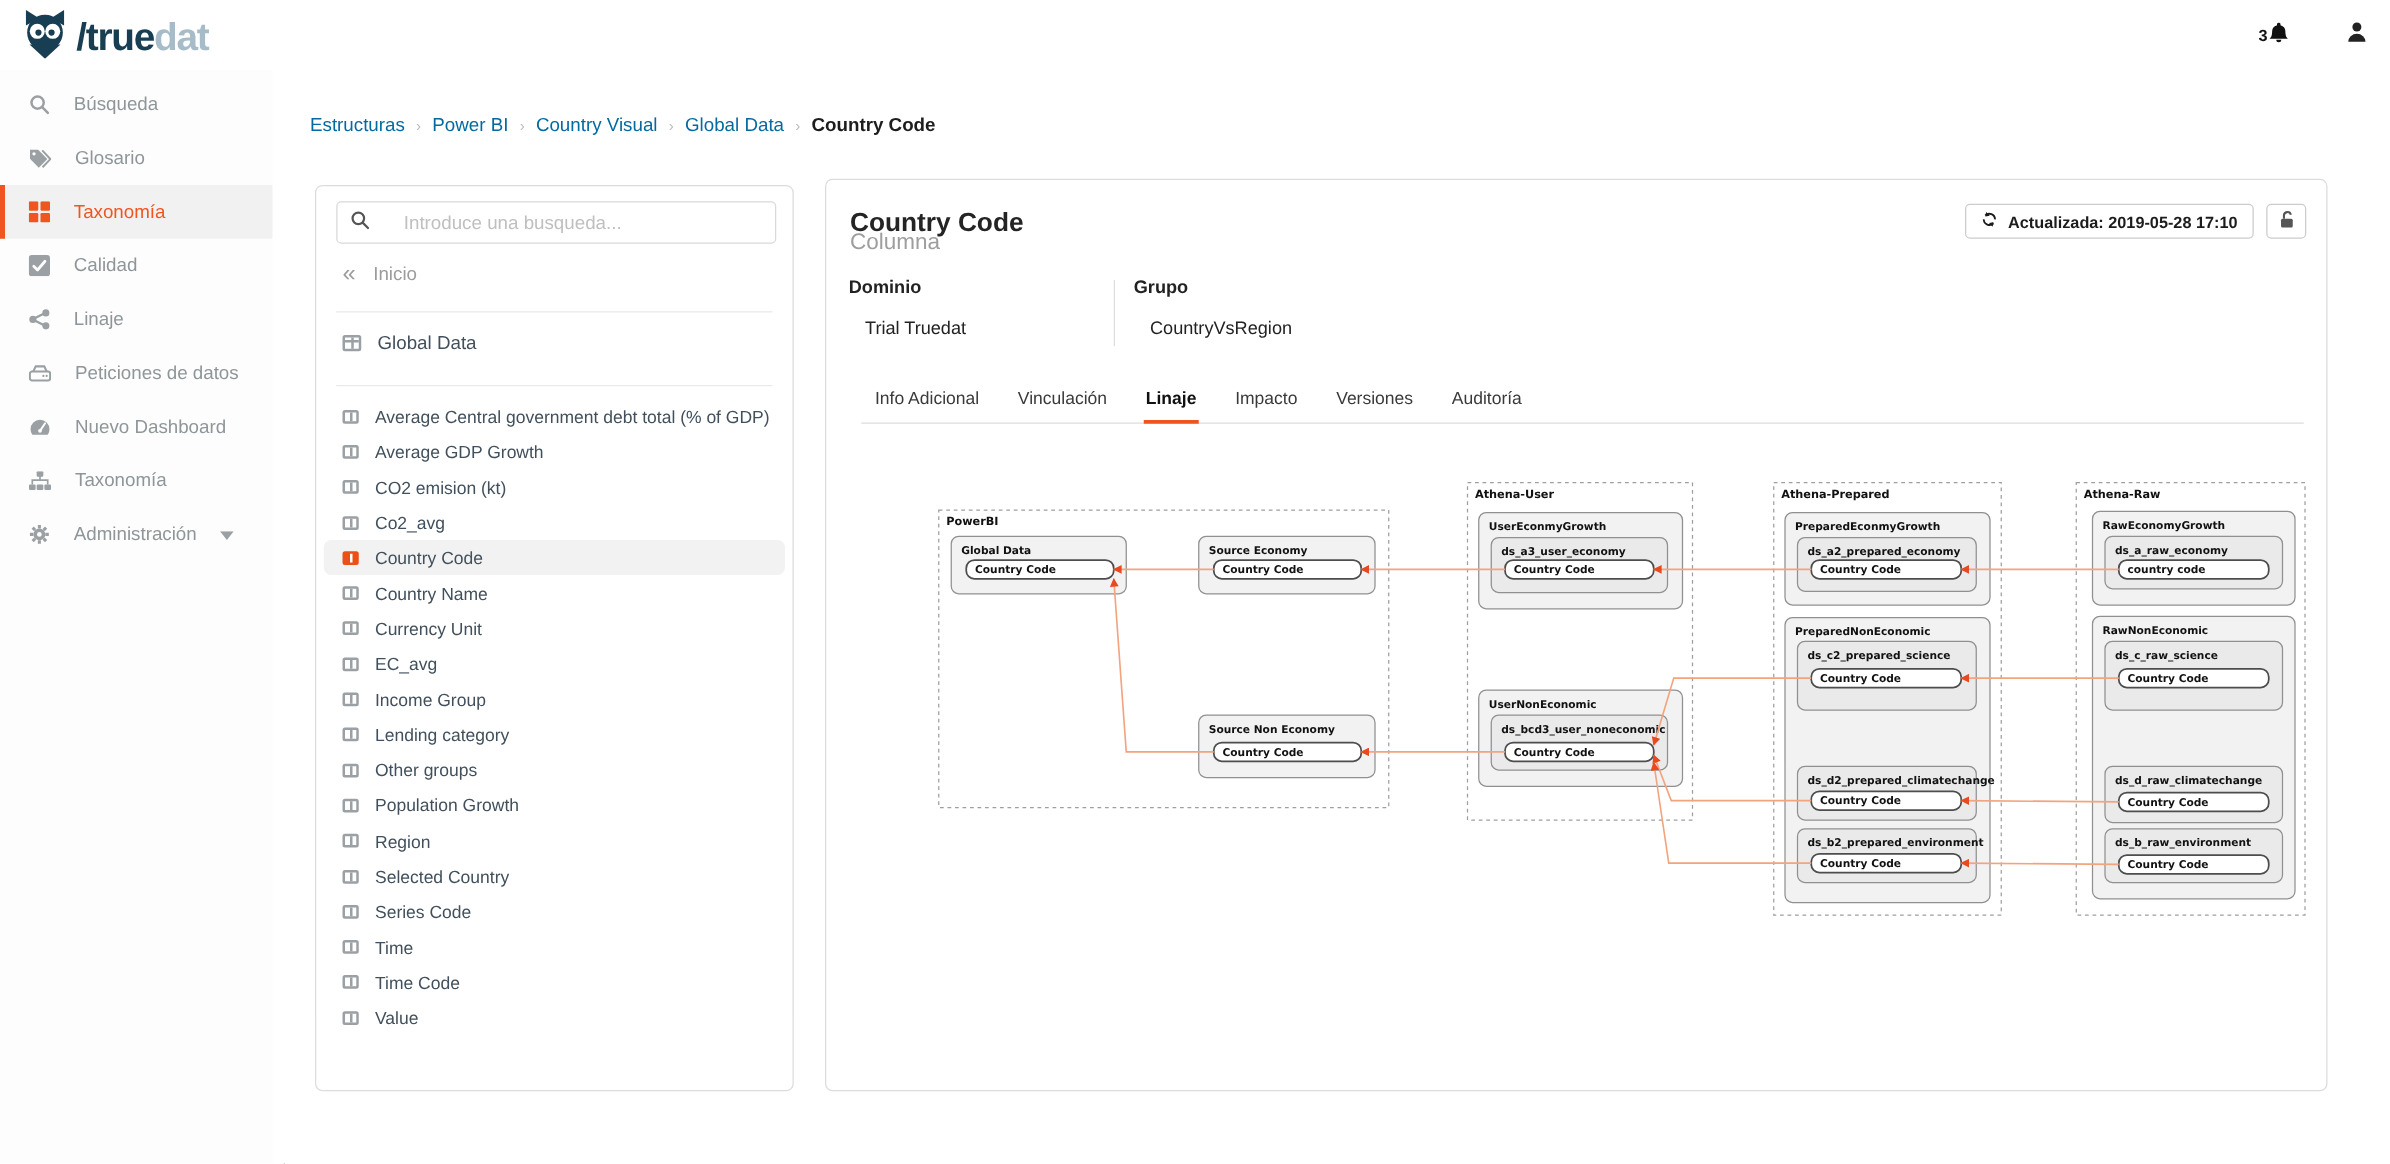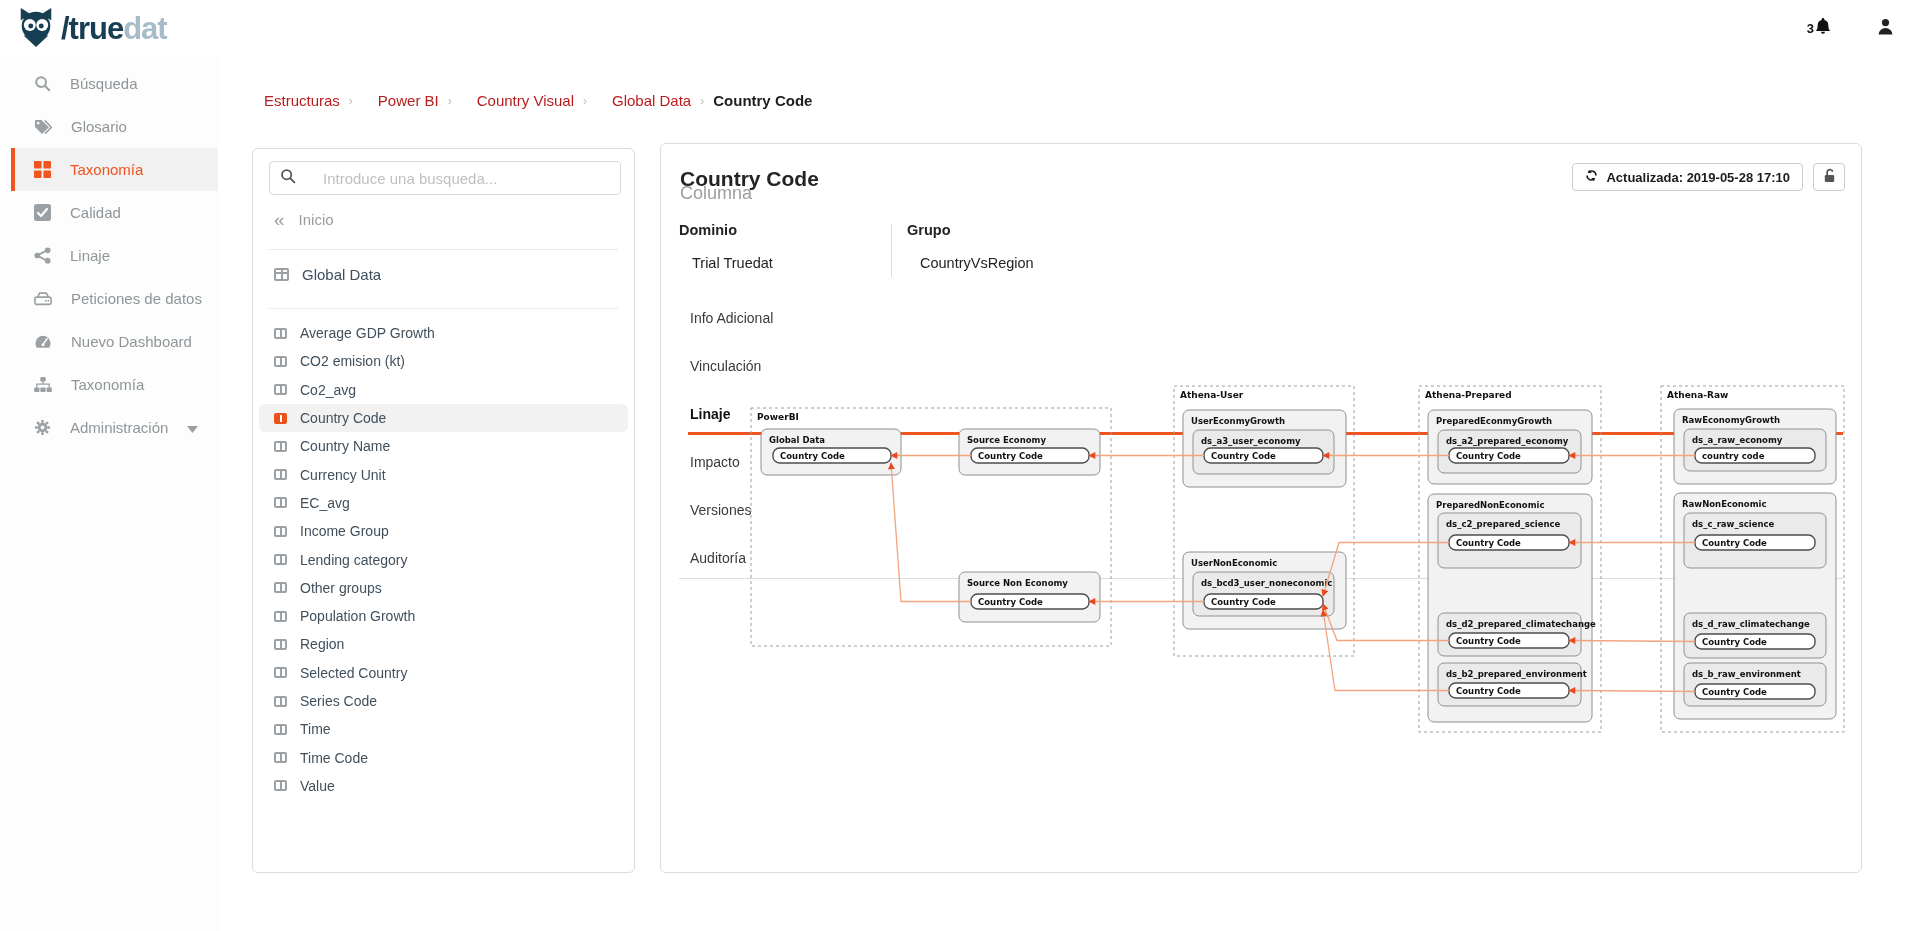--- a/index.html
+++ b/index.html
@@ -12,31 +12,31 @@
   .header { position:absolute; left:0; top:0; right:0; height:56px; background:#fff; z-index:5; }
   .logo { position:absolute; left:14px; top:7px; display:flex; align-items:center; gap:3px; cursor:pointer; }
   .logo-text { font-weight:bold; font-size:31px; letter-spacing:-1px; line-height:40px; }
   .logo-true { color:#173E52; }
   .logo-dat  { color:#A6BCC8; }
   .hdr-right { position:absolute; right:18px; top:0; height:56px; display:flex; align-items:center; gap:46px; }
   .notif { display:flex; align-items:center; gap:1px; color:#111; font-size:13px; font-weight:bold; cursor:pointer; }
   .usrbtn { color:#222; cursor:pointer; display:flex; align-items:center; }
   
   .sidebar { position:absolute; left:0; top:56px; bottom:0; width:228px; background:#fdfdfd;
-             border-right:1px solid #0c4a6e; padding-top:6px;padding-left:11px; }
+             border-right:1px solid #0c4a6e; padding-top:6px; }
   .side-item { height:43px; display:flex; align-items:center; gap:19px; padding-left:19px;
                border-left:4px solid transparent; color:#8f9699; font-size:15px; cursor:pointer; }
   .side-item svg { color:#9aa0a3; flex:0 0 auto; }
   .side-item.active { background:#f1f1f1; border-left-color:#F0551F; color:#F0551F; }
   .side-item.active svg { color:#F0551F; }
   .side-caret { margin-left:auto; margin-right:42px; color:#8f9699; }
   
   .main { position:absolute; left:218px; top:56px; right:0; bottom:0; background:#fff; }
   .breadcrumb { position:absolute; left:30px; top:36px; display:flex; align-items:center; gap:9px; font-size:15px; white-space:nowrap; }
-  .crumb { color:#b91c1c; cursor:pointer;margin-left:16px; }
+  .crumb { color:#0369a1; cursor:pointer; }
   .crumb-sep { color:#bdbdbd; font-size:12px; }
   .crumb-cur { color:#1d1d1d; font-weight:bold; }
   
   .browse-card { position:absolute; left:34px; top:92px; width:383px; height:725px;
                  border:1px solid #dcdcdc; border-radius:6px; background:#fff; }
   .searchbox { position:absolute; left:16px; top:12px; width:352px; height:34px; border:1px solid #d9d9d9;
                border-radius:4px; display:flex; align-items:center; padding:0 10px; gap:25px; color:#555; }
   .searchbox input { border:none; outline:none; flex:1; font-size:15px; font-family:inherit; color:#444; background:transparent; }
   .searchbox input::placeholder { color:#bfbfbf; }
   .inicio { position:absolute; left:21px; top:62px; display:flex; align-items:center; gap:14px;
@@ -66,22 +66,22 @@
   .btn { display:flex; align-items:center; gap:8px; height:28px; padding:0 12px; border:1px solid #ccc;
          border-radius:4px; background:#fff; font-family:inherit; font-size:13px; font-weight:bold;
          color:#1c1c1c; cursor:pointer; }
   .btn.icon-only { width:32px; padding:0; justify-content:center; color:#555; }
   .meta { position:absolute; left:18px; top:78px; display:flex; }
   .meta-col1 { width:212px; }
   .meta-sep { width:1px; background:#ddd; margin:2px 0; }
   .meta-col2 { padding-left:15px; }
   .m-label { font-size:14.5px; font-weight:bold; color:#222; }
   .m-value { margin:17px 0 8px 13px; font-size:14.5px; color:#222; }
-  .tabs { position:absolute; left:18px; right:18px; top:157px; display:flex; gap:11px;
-          padding-left:9px; border-bottom:1px solid #ddd;flex-direction:column; }
+  .tabs { position:absolute; left:28px; right:18px; top:157px; display:flex; gap:27px;
+          padding-left:9px; border-bottom:1px solid #ddd; }
   .tab { padding:9px 2px 10px; font-size:14px; color:#3a3a3a; cursor:pointer;
          border-bottom:3px solid transparent; margin-bottom:-1px; }
   .tab.active { font-weight:bold; color:#111; border-bottom-color:#F0551F; }
   #lineage { position:absolute; left:88px; top:240px; }
   
   .lin-group  { fill:none; stroke:#9f9f9f; stroke-width:1; stroke-dasharray:3,3; }
   .lin-glabel { font:bold 9px "DejaVu Sans",sans-serif; fill:#111; }
   .lin-box1   { fill:#f2f2f2; stroke:#909090; stroke-width:1; }
   .lin-box2   { fill:#eaeaea; stroke:#909090; stroke-width:1; }
   .lin-blabel { font:bold 8.5px "DejaVu Sans",sans-serif; fill:#111; }
@@ -268,20 +268,24 @@
       <span class="chev">«</span>
       <span>Inicio</span>
     </div>
     <div class="hr hr1"></div>
     <div class="parent-row">
       <span class="tic"></span>
       <span>Global Data</span>
     </div>
     <div class="hr hr2"></div>
     <div class="field-list" id="field-list">
+        <div class="field-row">
+          <span class="fic"></span>
+          <span>Average Central government debt total (% of GDP)</span>
+        </div>
         <div class="field-row">
           <span class="fic"></span>
           <span>Average GDP Growth</span>
         </div>
         <div class="field-row">
           <span class="fic"></span>
           <span>CO2 emision (kt)</span>
         </div>
         <div class="field-row">
           <span class="fic"></span>

